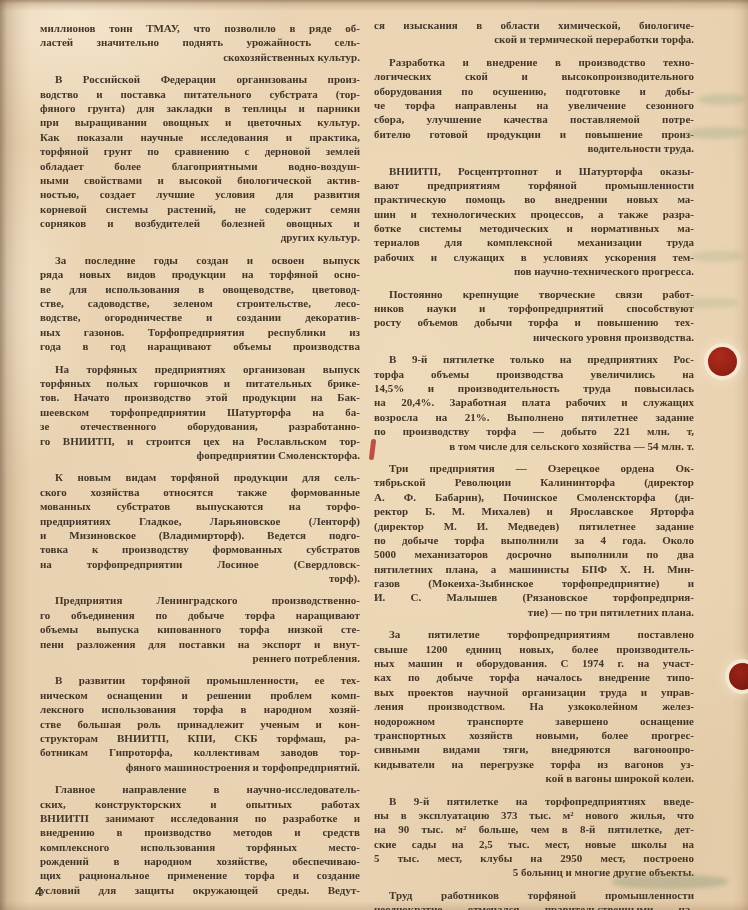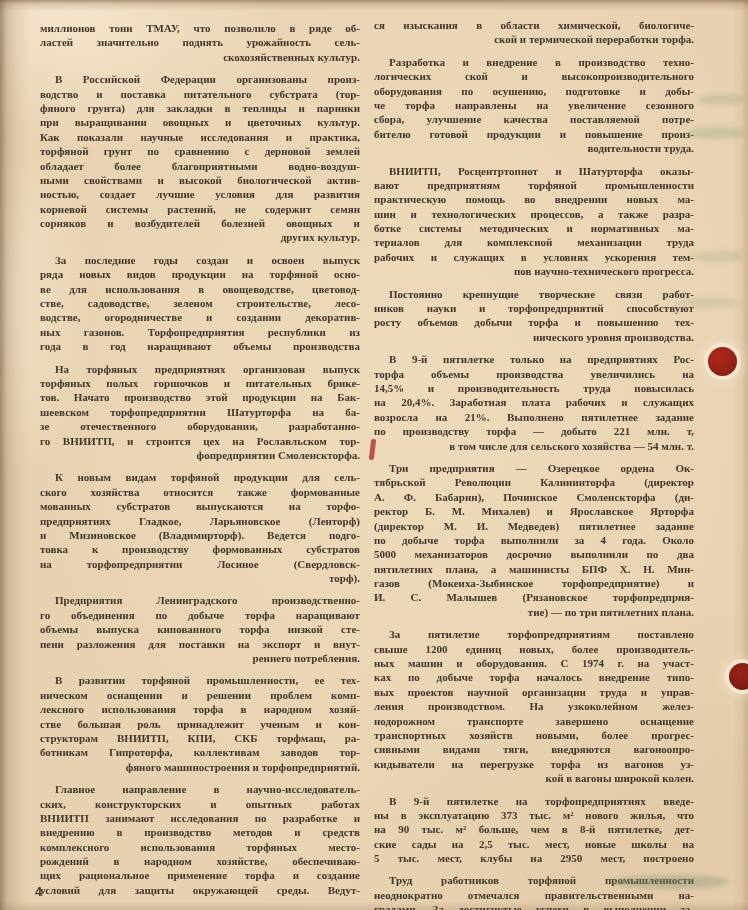--- a/index.html
+++ b/index.html
@@ -926,20 +926,23 @@
         <div class="line">
           <span>5</span>
           <span>тыс.</span>
           <span>мест,</span>
           <span>клубы</span>
           <span>на</span>
           <span>2950</span>
           <span>мест,</span>
           <span>построено</span>
         </div>
+        <div class="line last">
+          <span>5 больниц и многие другие объекты.</span>
+        </div>
       </div>
       <div class="para">
         <div class="line indent">
           <span>Труд</span>
           <span>работников</span>
           <span>торфяной</span>
           <span>промышленности</span>
         </div>
         <div class="line">
           <span>неоднократно</span>

